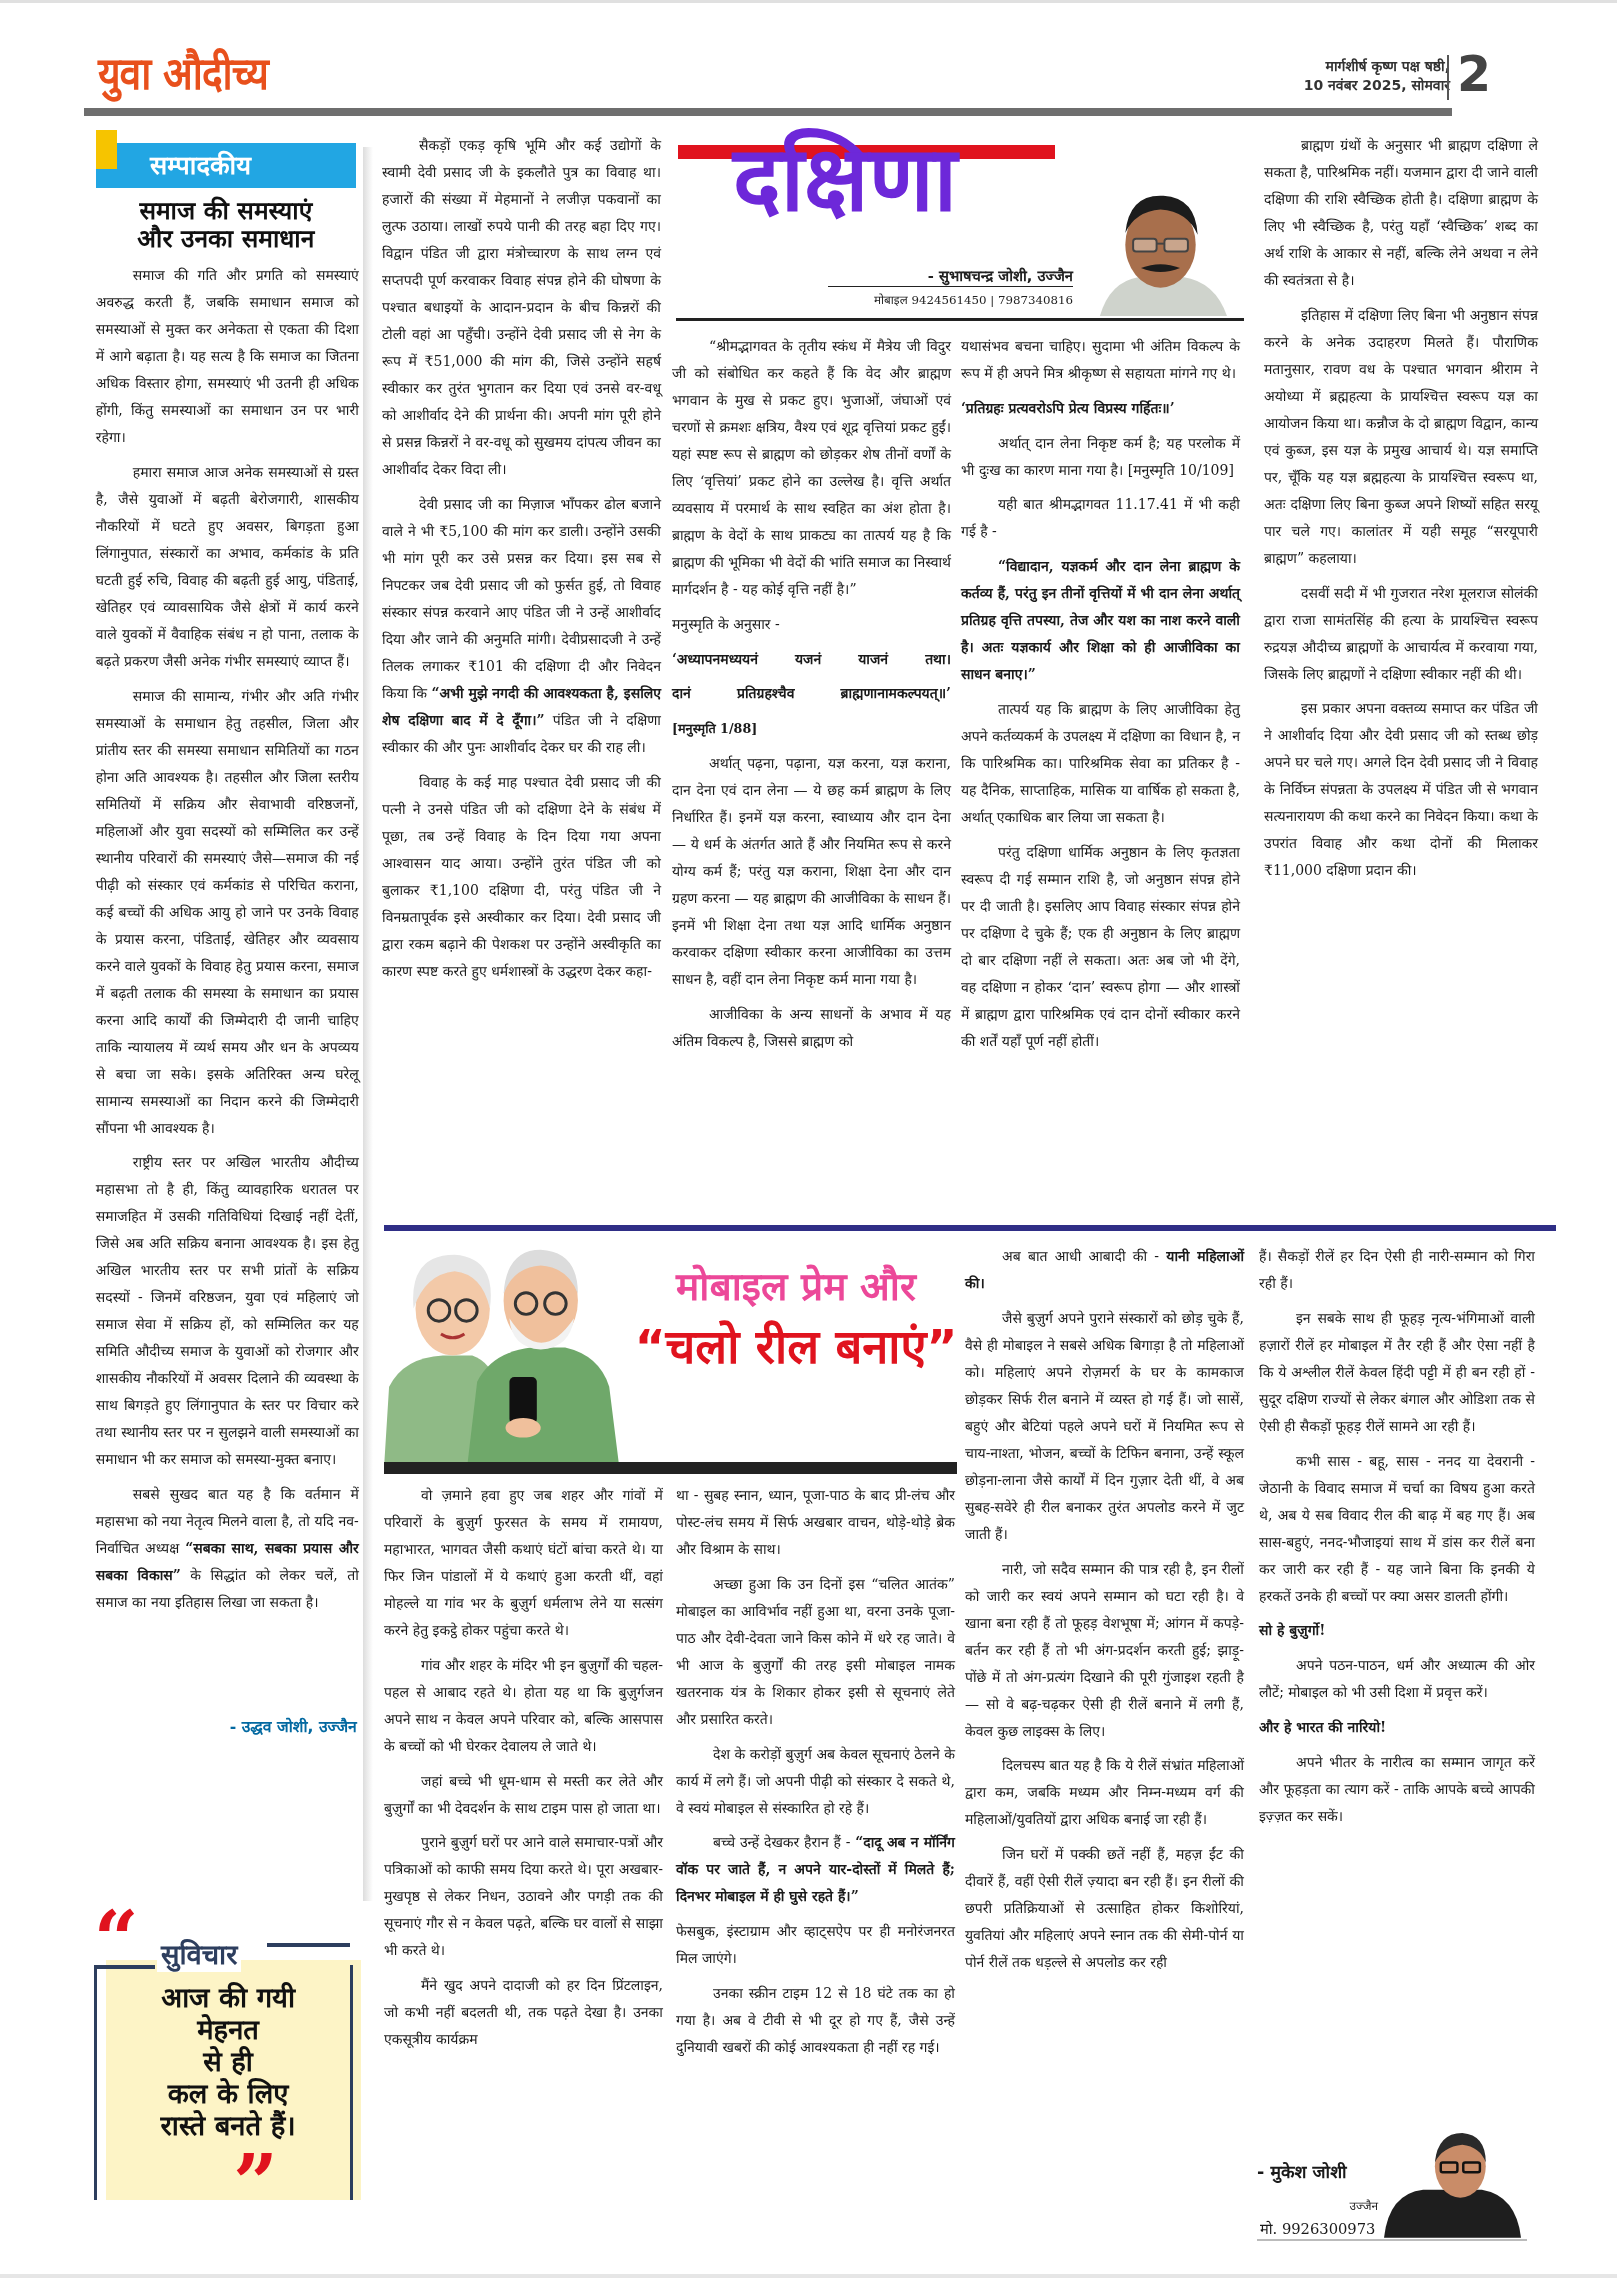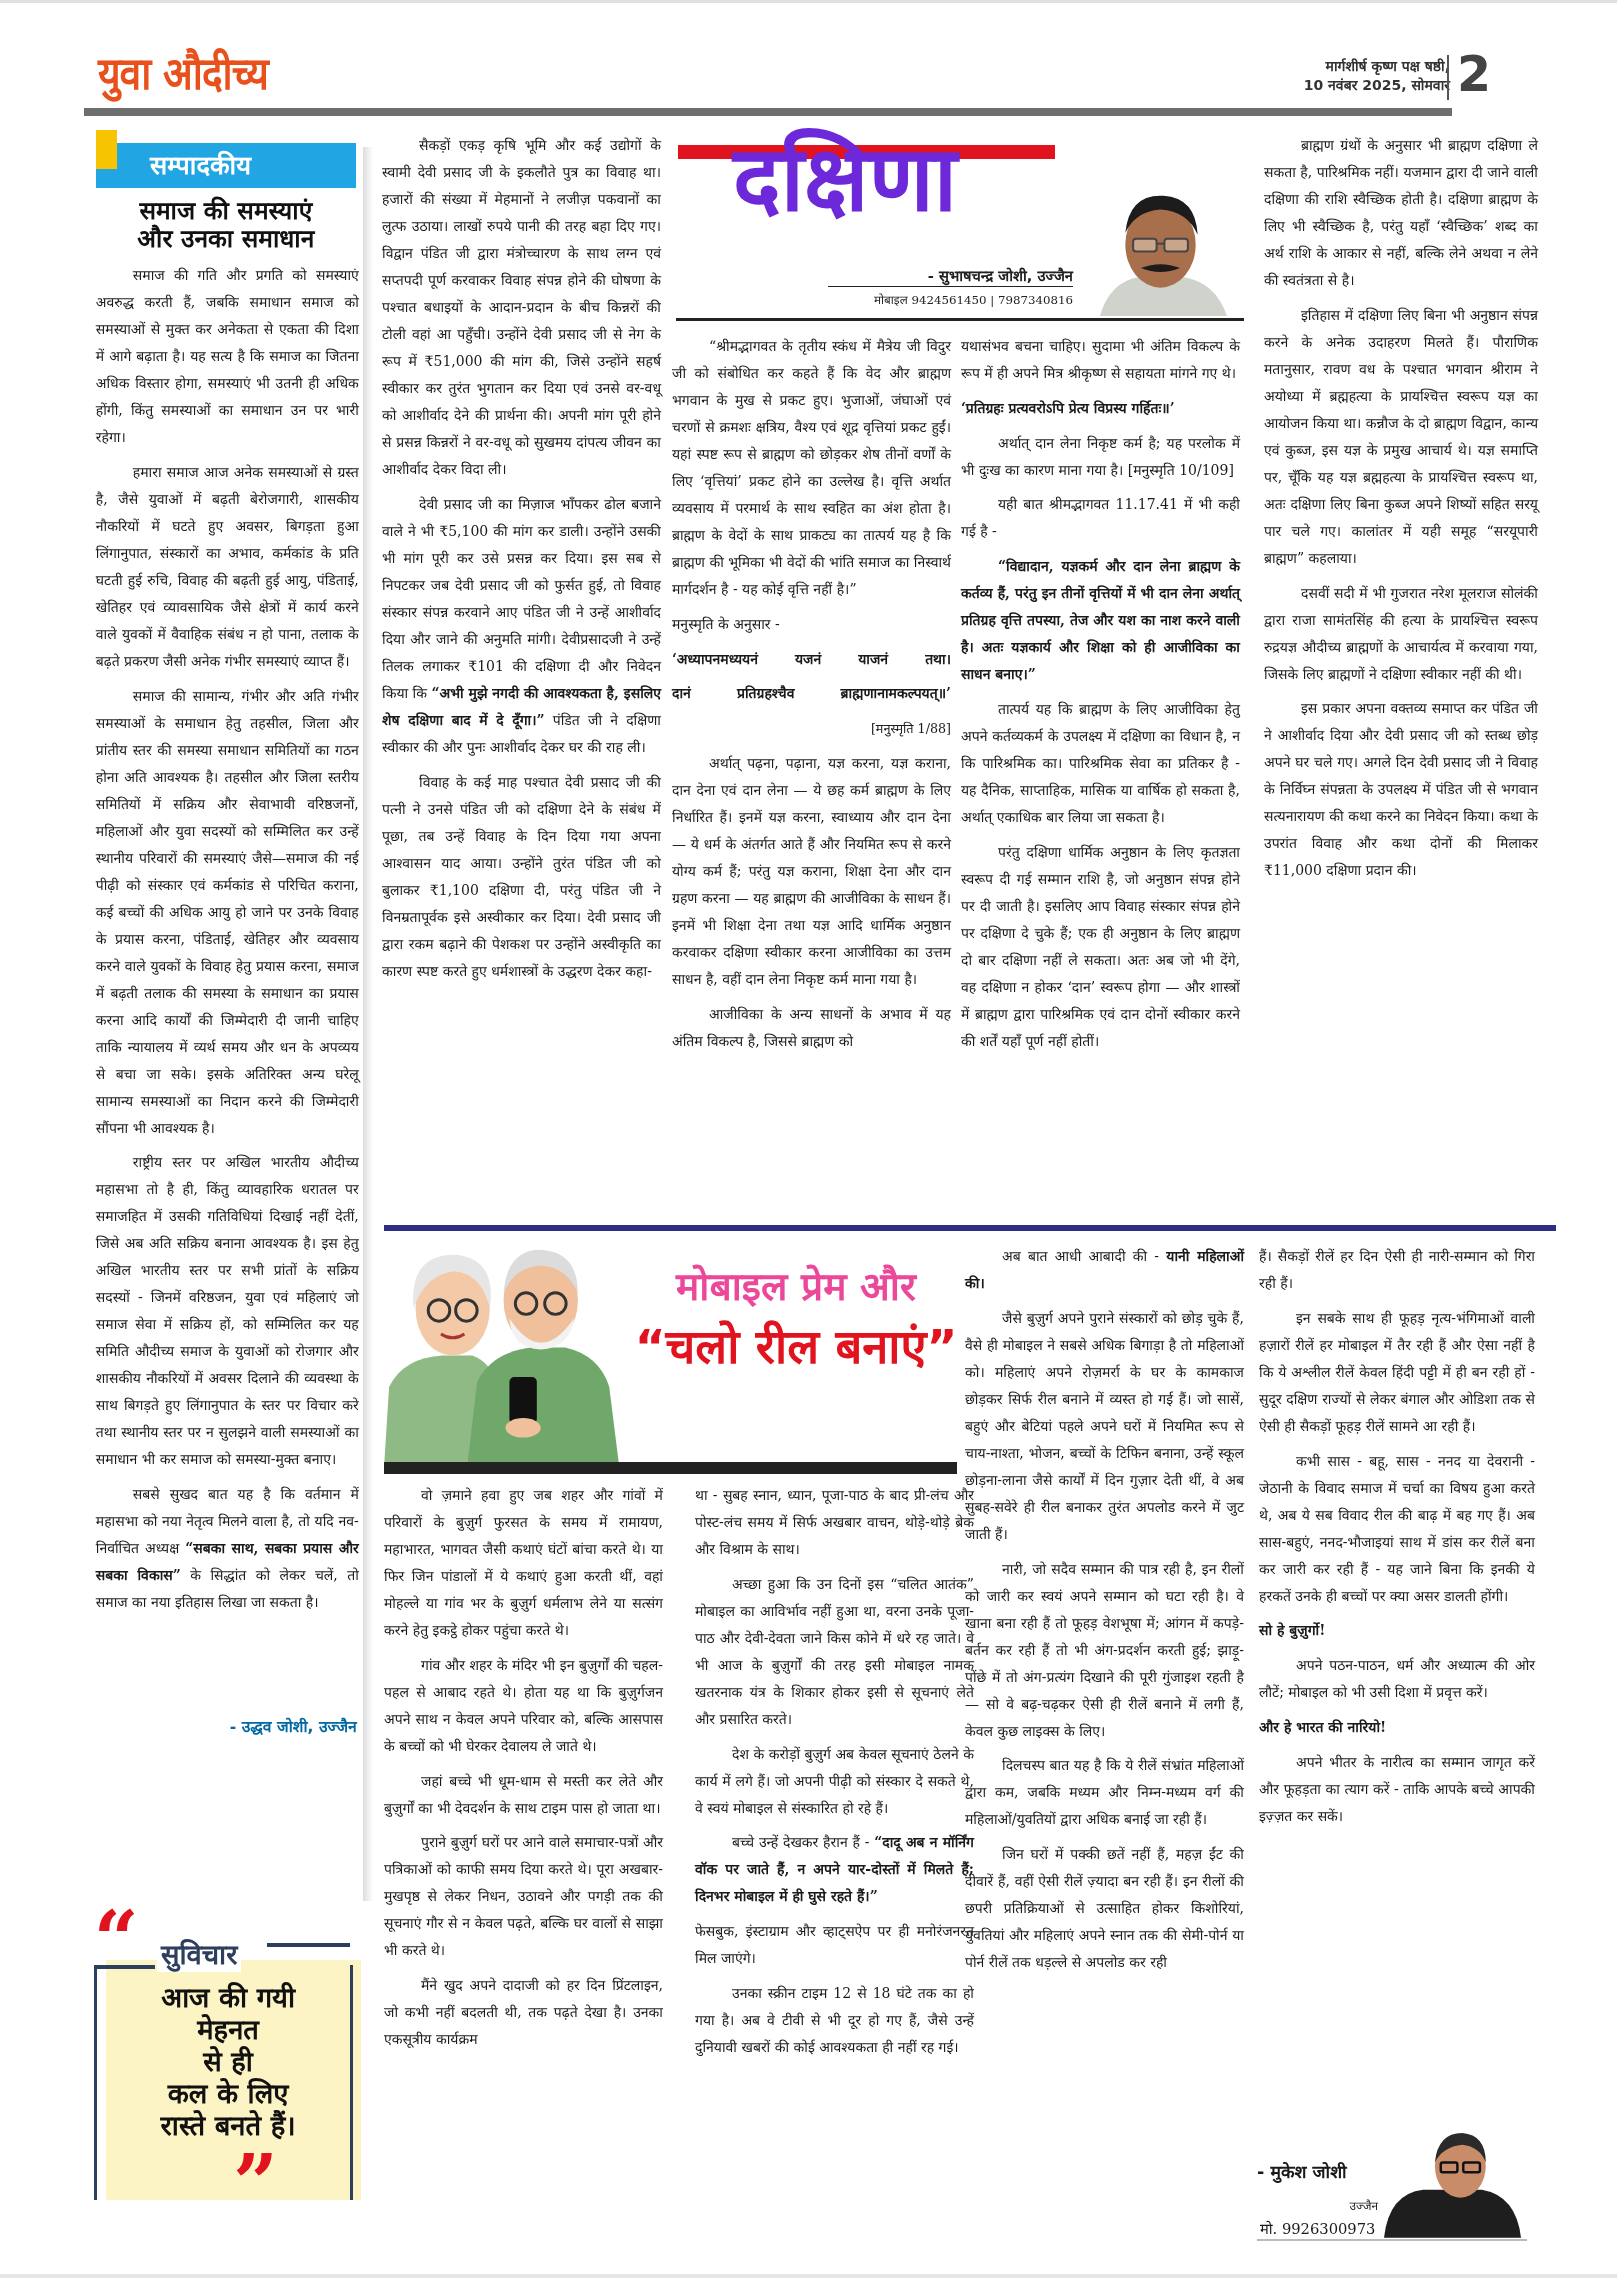--- a/index.html
+++ b/index.html
@@ -37,21 +37,21 @@
   .dak-col{position:absolute;top:132px;width:279px;}
   .dak-title{position:absolute;left:733px;top:125px;font-family:Liberation Sans, sans-serif;font-weight:bold;font-size:90px;color:#6d28d9;line-height:108px;}
   .dak-bar{position:absolute;left:678px;top:145px;width:377px;height:13.7px;background:#e0131e;}
   .dak-byline{position:absolute;left:828px;top:265px;width:245px;text-align:right;font-family:"DejaVu Sans","Liberation Sans",sans-serif;font-weight:bold;font-size:14.7px;color:#222;}
   .dak-byline-rule{position:absolute;left:828px;top:286px;width:245px;height:1px;background:#222;}
   .dak-phone{position:absolute;left:828px;top:291px;width:245px;text-align:right;font-size:11.8px;color:#222;}
   .dak-photo{position:absolute;left:1090px;top:184px;width:142px;height:132px;}
   .dak-rule{position:absolute;left:676px;top:318px;width:568px;height:2.9px;background:#222;}
   .verse{font-weight:bold;text-indent:0 !important;}
   .verse-row{display:flex;justify-content:space-between;font-weight:bold;margin:0 0 7.8px 0;}
-  .cite{text-align:right;text-indent:0 !important;font-size:12.7px;}
+  .cite{text-align:left;text-indent:0 !important;font-size:12.7px;font-weight:bold;}
   .bold{font-weight:bold;}
   
   .mid-rule{position:absolute;left:384px;top:1225px;width:1172px;height:5.9px;background:#2f2e86;}
   
   .reel-illus{position:absolute;left:384px;top:1240px;width:245px;height:225px;}
   .reel-head{position:absolute;left:627px;top:1257px;width:338px;text-align:center;font-family:"DejaVu Sans","Liberation Sans",sans-serif;font-weight:bold;}
   .reel-h1{font-size:47px;line-height:59px;color:#e0131e;}
   .reel-h2{font-size:39px;line-height:59px;color:#ec4899;}
   .reel-h3{font-size:47px;line-height:61px;color:#e0131e;}
   .reel-bar{position:absolute;left:384px;top:1462px;width:573px;height:11.8px;background:#222;}
@@ -203,21 +203,21 @@
   <div class="reel-bar"></div>
 
   <div class="reel-col body-text" style="left:384px;top:1482px;">
     <p>वो ज़माने हवा हुए जब शहर और गांवों में परिवारों के बुज़ुर्ग फुरसत के समय में रामायण, महाभारत, भागवत जैसी कथाएं घंटों बांचा करते थे। या फिर जिन पांडालों में ये कथाएं हुआ करती थीं, वहां मोहल्ले या गांव भर के बुज़ुर्ग धर्मलाभ लेने या सत्संग करने हेतु इकट्ठे होकर पहुंचा करते थे।</p>
     <p>गांव और शहर के मंदिर भी इन बुज़ुर्गों की चहल-पहल से आबाद रहते थे। होता यह था कि बुज़ुर्गजन अपने साथ न केवल अपने परिवार को, बल्कि आसपास के बच्चों को भी घेरकर देवालय ले जाते थे।</p>
     <p>जहां बच्चे भी धूम-धाम से मस्ती कर लेते और बुज़ुर्गों का भी देवदर्शन के साथ टाइम पास हो जाता था।</p>
     <p>पुराने बुज़ुर्ग घरों पर आने वाले समाचार-पत्रों और पत्रिकाओं को काफी समय दिया करते थे। पूरा अखबार-मुखपृष्ठ से लेकर निधन, उठावने और पगड़ी तक की सूचनाएं गौर से न केवल पढ़ते, बल्कि घर वालों से साझा भी करते थे।</p>
     <p>मैंने खुद अपने दादाजी को हर दिन प्रिंटलाइन, जो कभी नहीं बदलती थी, तक पढ़ते देखा है। उनका एकसूत्रीय कार्यक्रम</p>
   </div>
 
-  <div class="reel-col body-text" style="left:676px;top:1482px;margin-left:19px;">
+  <div class="reel-col body-text" style="left:676px;top:1482px;">
     <p class="noindent">था - सुबह स्नान, ध्यान, पूजा-पाठ के बाद प्री-लंच और पोस्ट-लंच समय में सिर्फ अखबार वाचन, थोड़े-थोड़े ब्रेक और विश्राम के साथ।</p>
     <p>अच्छा हुआ कि उन दिनों इस “चलित आतंक” मोबाइल का आविर्भाव नहीं हुआ था, वरना उनके पूजा-पाठ और देवी-देवता जाने किस कोने में धरे रह जाते। वे भी आज के बुज़ुर्गों की तरह इसी मोबाइल नामक खतरनाक यंत्र के शिकार होकर इसी से सूचनाएं लेते और प्रसारित करते।</p>
     <p>देश के करोड़ों बुज़ुर्ग अब केवल सूचनाएं ठेलने के कार्य में लगे हैं। जो अपनी पीढ़ी को संस्कार दे सकते थे, वे स्वयं मोबाइल से संस्कारित हो रहे हैं।</p>
     <p><span>बच्चे उन्हें देखकर हैरान हैं - </span><span class="bold">“दादू अब न मॉर्निंग वॉक पर जाते हैं, न अपने यार-दोस्तों में मिलते हैं; दिनभर मोबाइल में ही घुसे रहते हैं।”</span></p>
     <p class="noindent">फेसबुक, इंस्टाग्राम और व्हाट्सऐप पर ही मनोरंजनरत मिल जाएंगे।</p>
     <p>उनका स्क्रीन टाइम 12 से 18 घंटे तक का हो गया है। अब वे टीवी से भी दूर हो गए हैं, जैसे उन्हें दुनियावी खबरों की कोई आवश्यकता ही नहीं रह गई।</p>
   </div>
 
   <div class="reel-col body-text" style="left:965px;top:1243px;">
     <p><span>अब बात आधी आबादी की - </span><span class="bold">यानी महिलाओं की।</span></p>

